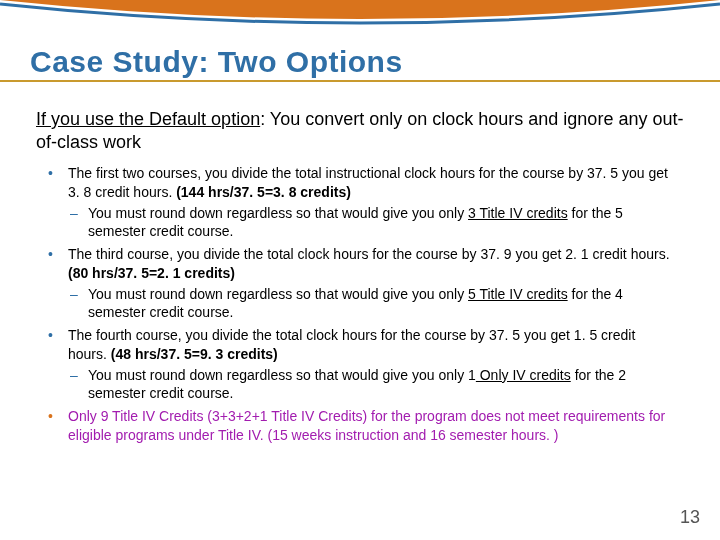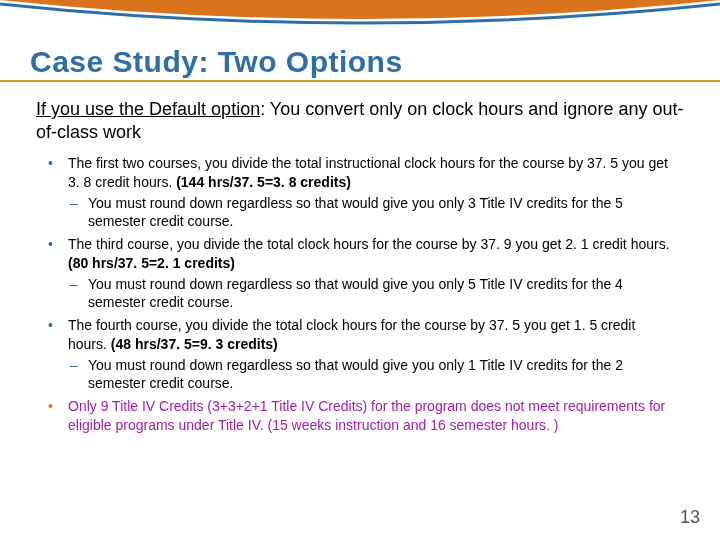--- a/index.html
+++ b/index.html
@@ -3,32 +3,32 @@
 <meta charset="utf-8">
 <style>
 html,body{margin:0;padding:0;width:720px;height:540px;background:#fff;font-family:Verdana,Arial,sans-serif;color:#222;overflow:hidden}
 .slide{position:relative;width:720px;height:540px;box-sizing:border-box}
 .top-arc{position:absolute;top:-2px;left:0;width:100%;height:30px;pointer-events:none}
 .top-arc svg{display:block}
 .title-band{position:absolute;top:37px;left:0;width:100%;padding:0 22px;box-sizing:border-box}
 .title-band h1{margin:8px;font-family:Verdana,Arial,sans-serif;font-weight:bold;font-size:30px;color:#2f6fa6;letter-spacing:0.5px}
 .gold-rule{position:absolute;top:80px;left:0;width:100%;height:2px;background:#c99a2e}
 .body{position:absolute;top:94px;left:36px;right:36px}
-.intro{font-size:18px;line-height:1.28;color:#000;margin:4px 0 10px 0}
+.intro{font-size:18px;line-height:1.28;color:#000;margin:14px 0 10px 0}
 .intro .u{text-decoration:underline}
 ul.bullets{list-style:none;margin:8px;padding:0}
 ul.bullets>li{position:relative;padding-left:24px;margin:0 0 4px 0;font-size:14px;line-height:1.34;color:#000}
 ul.bullets>li::before{content:"•";position:absolute;left:4px;top:0;color:#2f6fa6;font-size:14px}
 ul.bullets>li.em{color:#a21caf;font-weight:normal}
 ul.bullets>li.em::before{color:#d9731c}
 ul.sub{list-style:none;margin:2px 0 0 0;padding:0}
 ul.sub>li{position:relative;padding-left:20px;font-size:14px;line-height:1.34;color:#000}
 ul.sub>li::before{content:"–";position:absolute;left:2px;top:0;color:#2f6fa6}
 .calc{font-weight:bold}
-.u{}
+.u{text-decoration:underline}
 .page-num{position:absolute;bottom:12px;right:20px;font-size:18px;color:#555}
 </style>
 </head>
 <body>
 
 <div class="slide">
 
   <div class="top-arc">
     <svg width="720" height="30" viewBox="0 0 720 30">
       <path d="M0,2 Q360,40 720,2 L720,0 L0,0 Z" fill="#d9731c"></path>
@@ -55,21 +55,21 @@
       </li>
       <li>
         <span>The third course, you divide the total clock hours for the course by 37. 9 you get 2. 1 credit hours. </span><span class="calc">(80 hrs/37. 5=2. 1 credits)</span>
         <ul class="sub">
           <li><span>You must round down regardless so that would give you only </span><span class="u">5 Title IV credits</span><span> for the 4 semester credit course.</span></li>
         </ul>
       </li>
       <li>
         <span>The fourth course, you divide the total clock hours for the course by 37. 5 you get 1. 5 credit hours. </span><span class="calc">(48 hrs/37. 5=9. 3 credits)</span>
         <ul class="sub">
-          <li><span>You must round down regardless so that would give you only 1</span><span class="u"> Title IV credits</span><span> for the 2 semester credit course.</span></li>
+          <li><span>You must round down regardless so that would give you only 1</span><span class="u"> Only IV credits</span><span> for the 2 semester credit course.</span></li>
         </ul>
       </li>
       <li class="em">
         <span>Only 9 Title IV Credits (3+3+2+1 Title IV Credits) for the program does not meet requirements for eligible programs under Title IV. </span><span>(15 weeks instruction and 16 semester hours. )</span>
       </li>
     </ul>
   </div>
 
   <div class="page-num">13</div>
 </div>

